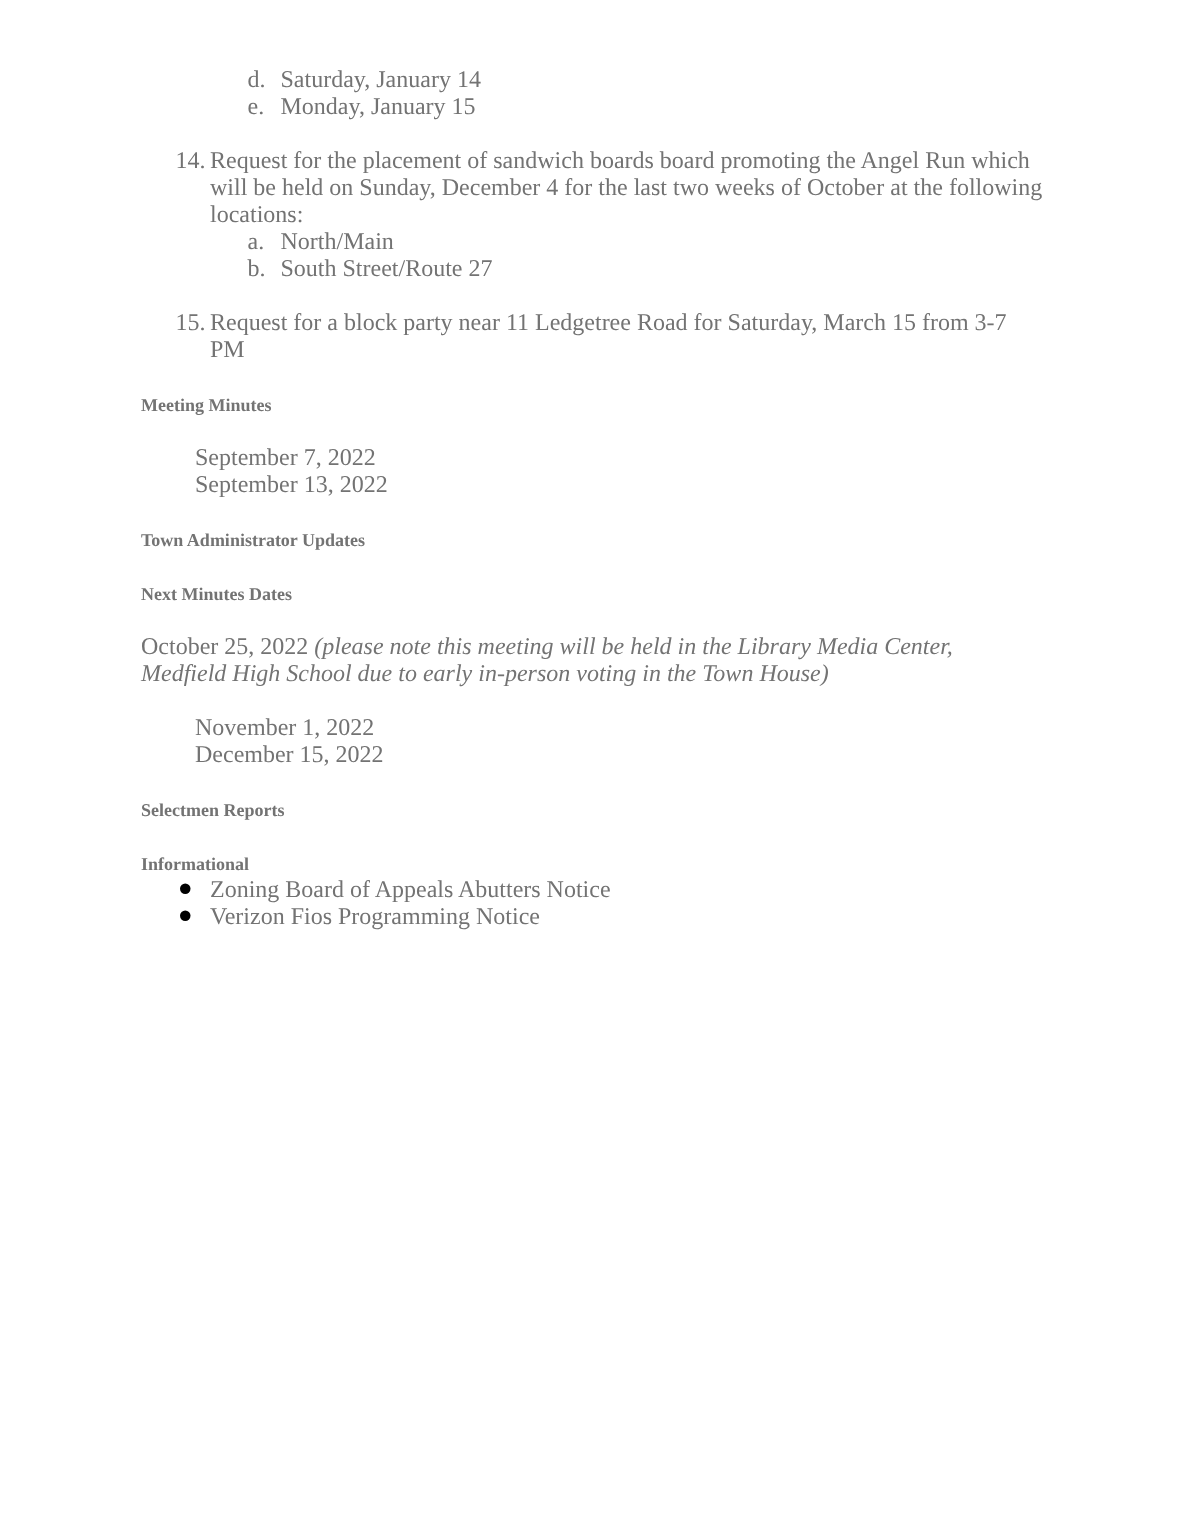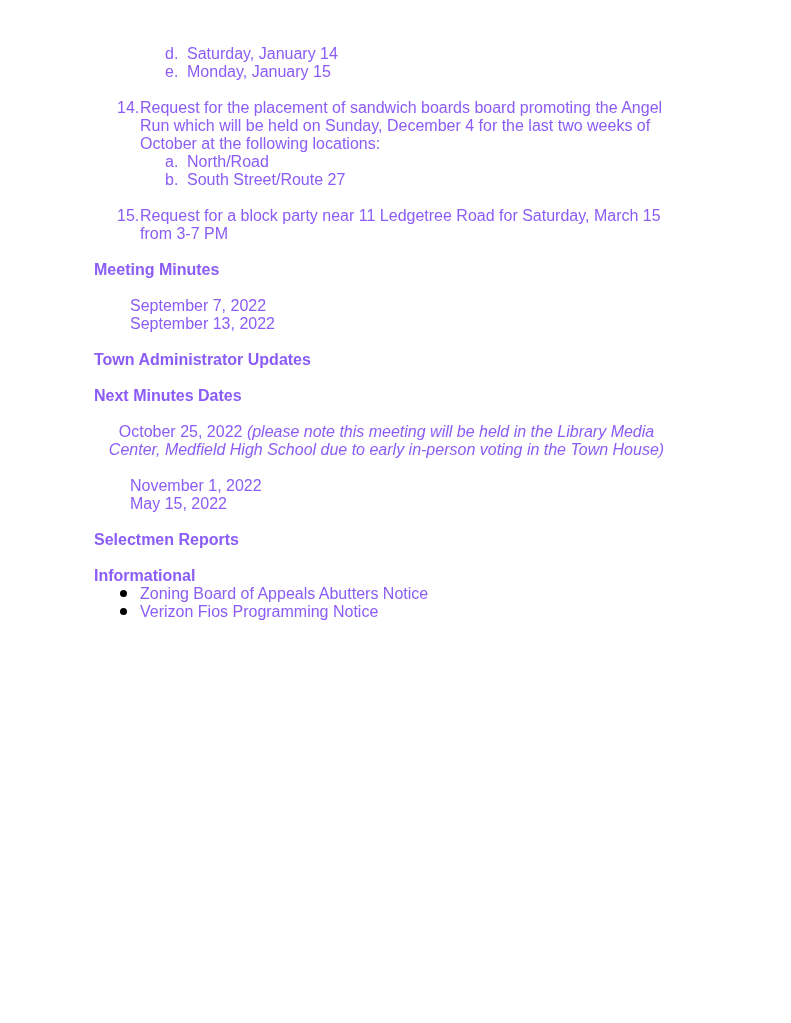--- a/index.html
+++ b/index.html
@@ -6,24 +6,24 @@
     margin: 0;
     padding: 0;
     background: #ffffff;
   }
   .page {
     position: relative;
     width: 791px;
     height: 1023px;
     background: #ffffff;
     overflow: hidden;
-    font-family: Liberation Sans, sans-serif;
+    font-family: Liberation Serif, serif;
     font-size: 16px;
     line-height: 18px;
-    color: #8b5cf6;
+    color: #737373;
   }
   .content {
     padding: 45px 94px 0 94px;
   }
   
   .sublist-top .subitem { margin-left: 71px; }   
   .subitem .marker {
     display: inline-block;
     width: 22px;                                  
   }
@@ -35,26 +35,26 @@
   }
   .numitem .num {
     flex: none;
     width: 23px;                                  
   }
   .numitem .numbody { width: 555px; }
   .numbody .sublist .subitem { margin-left: 25px; } 
   
   .heading {
     font-weight: bold;
-    font-size: 16px;
+    font-size: 12px;
     margin: 18px 0 0 0;
     line-height: 18px;
   }
   .group { margin-top: 18px; margin-left: 36px; }
-  .note-para { margin-top: 18px; width: 585px; text-align: center; }
+  .note-para { margin-top: 18px; width: 585px; }
   .italic { font-style: italic; }
   
   .bullet-row { padding-left: 26px; }             
   .dot {
     display: inline-block;
     width: 7px;
     height: 7px;
     border-radius: 50%;
     background: #000;
     margin-right: 13px;                           
@@ -75,21 +75,21 @@
         <span class="marker">e.</span><span>Monday, January 15</span>
       </div>
     </div>
 
     <div class="numitem">
       <span class="num">14.</span>
       <div class="numbody">
         <div>Request for the placement of sandwich boards board promoting the Angel Run which will be held on Sunday, December 4 for the last two weeks of October at the following locations:</div>
         <div class="sublist">
           <div class="subitem">
-            <span class="marker">a.</span><span>North/Road</span>
+            <span class="marker">a.</span><span>North/Main</span>
           </div>
           <div class="subitem">
             <span class="marker">b.</span><span>South Street/Route 27</span>
           </div>
         </div>
       </div>
     </div>
 
     <div class="numitem">
       <span class="num">15.</span>
@@ -105,21 +105,21 @@
     </div>
 
     <div class="heading">Town Administrator Updates</div>
 
     <div class="heading">Next Minutes Dates</div>
     <div class="note-para">
       <span>October 25, 2022 </span><span class="italic">(please note this meeting will be held in the Library Media Center, Medfield High School due to early in-person voting in the Town House)</span>
     </div>
     <div class="group">
       <div class="line">November 1, 2022</div>
-      <div class="line">May 15, 2022</div>
+      <div class="line">December 15, 2022</div>
     </div>
 
     <div class="heading">Selectmen Reports</div>
 
     <div class="heading">Informational</div>
     <div class="bullets">
       <div class="bullet-row">
         <span class="dot"></span><span>Zoning Board of Appeals Abutters Notice</span>
       </div>
       <div class="bullet-row">

